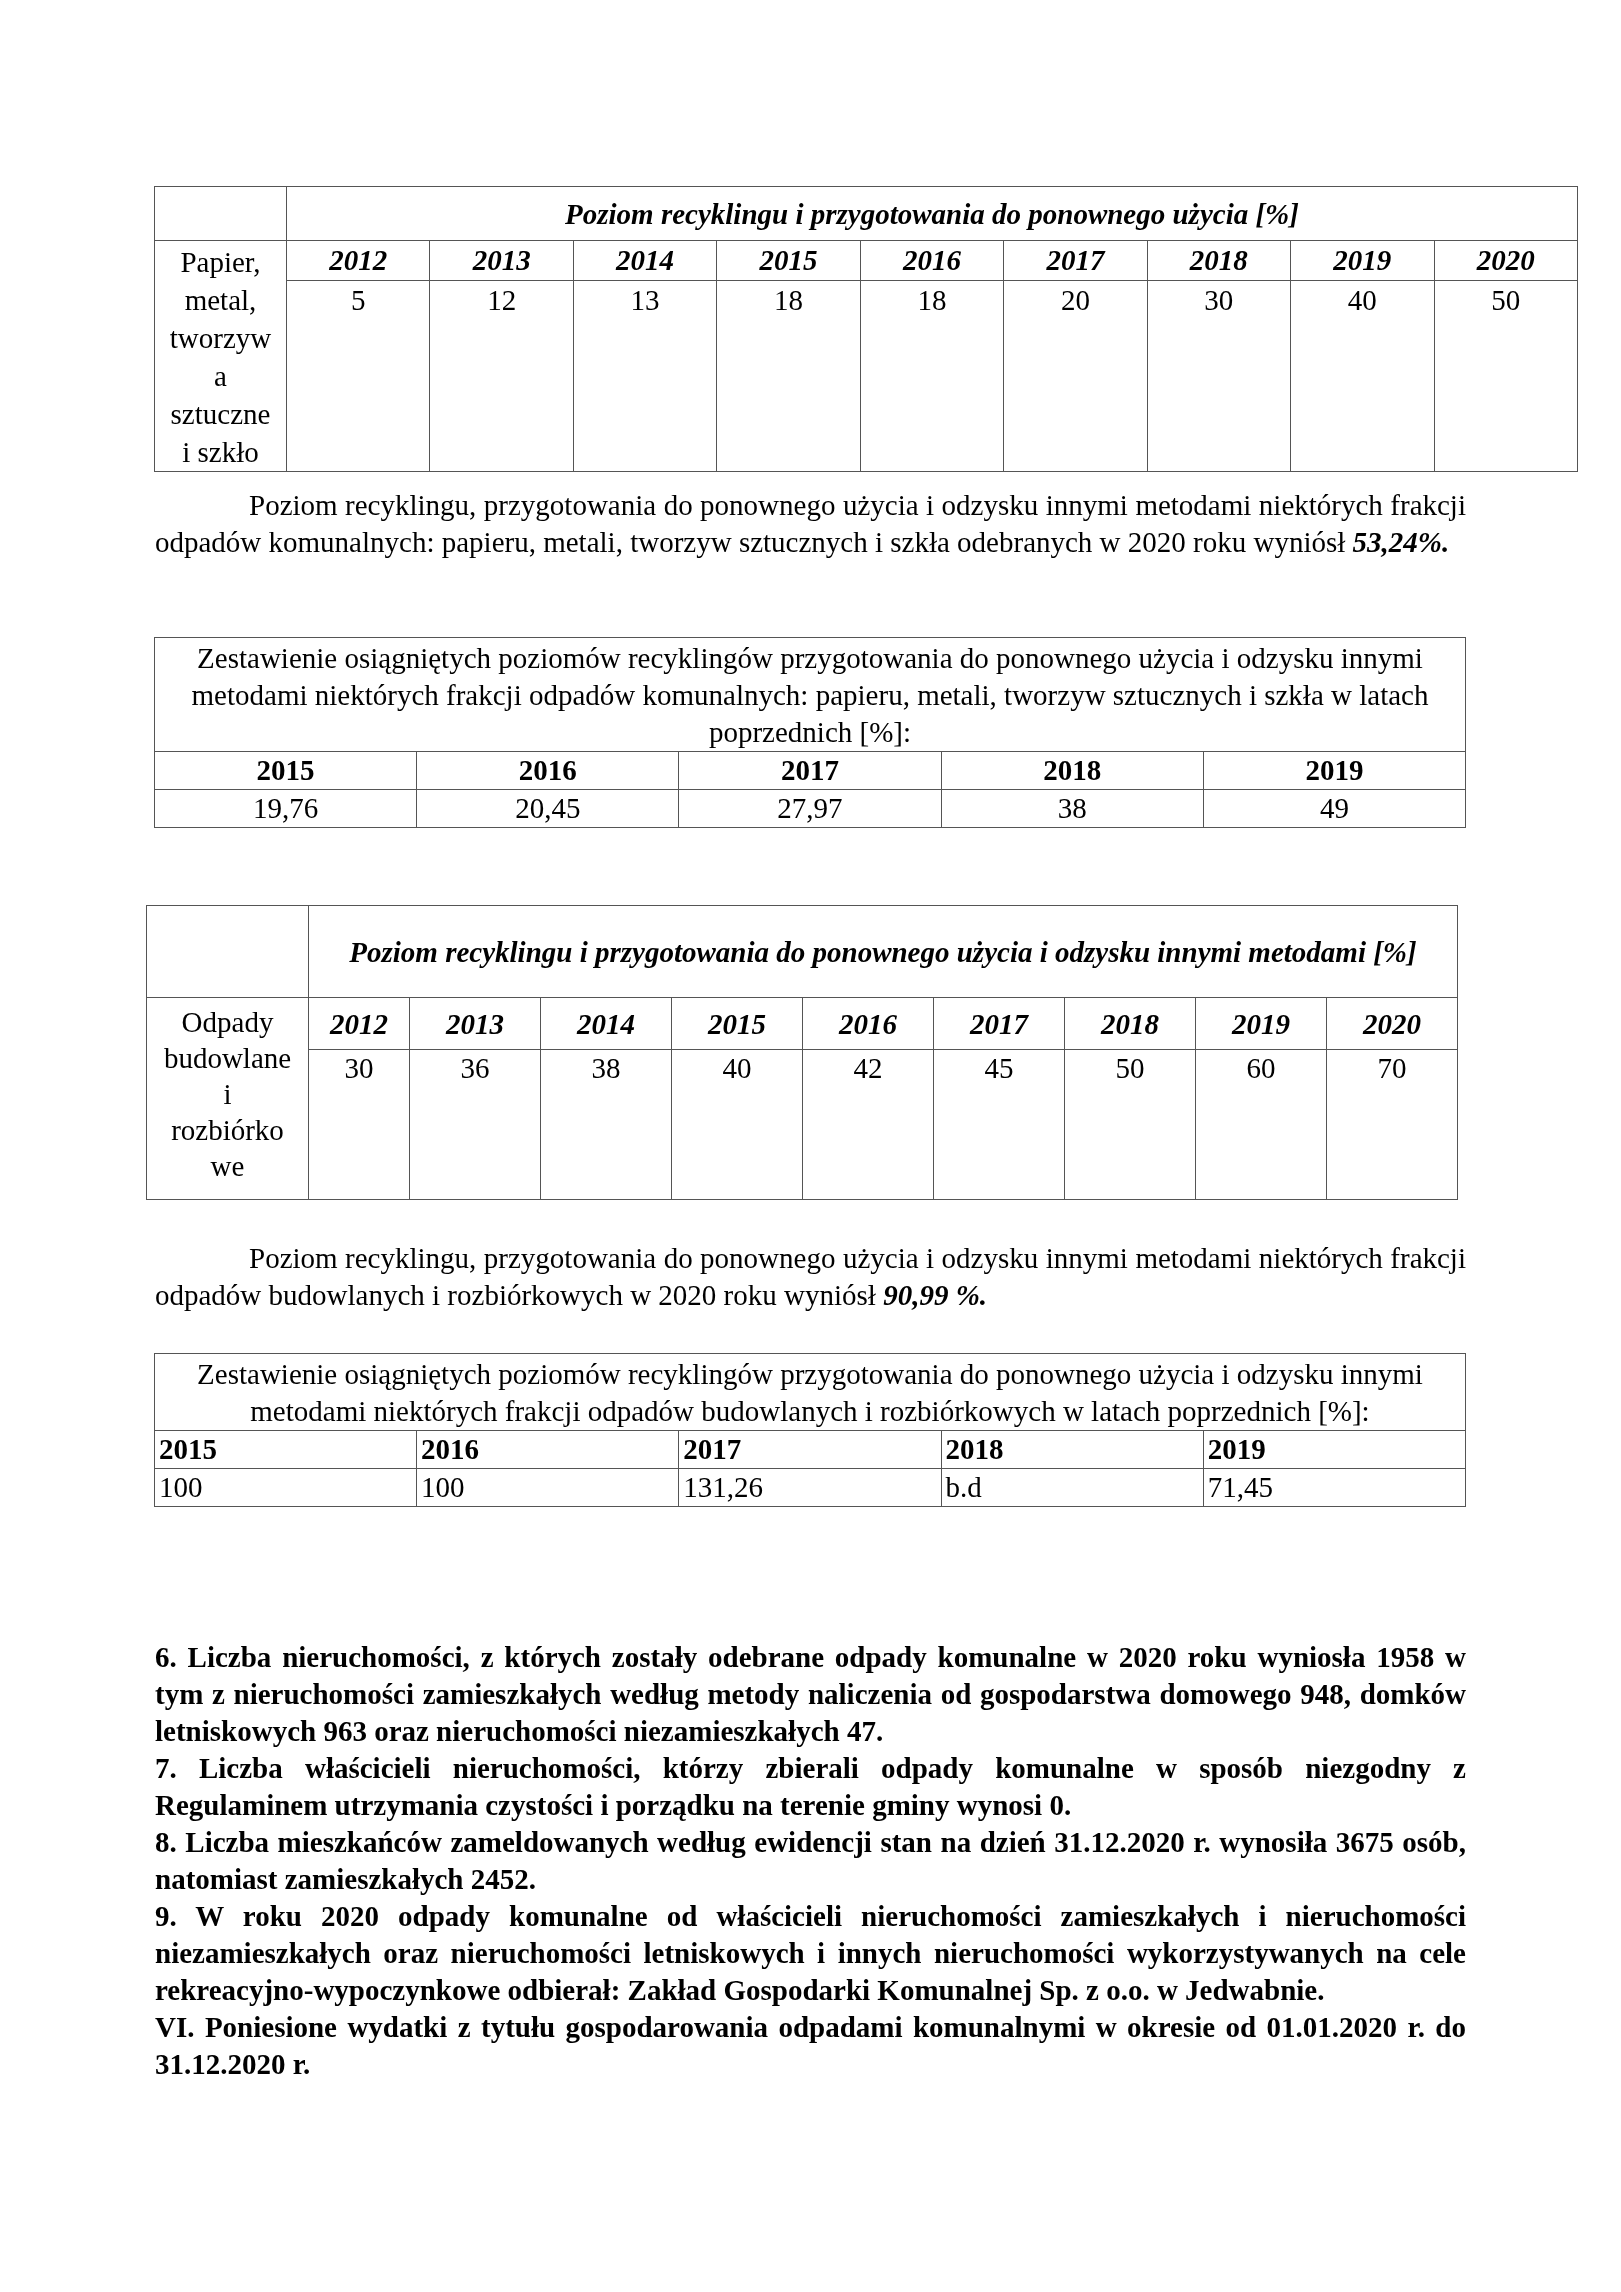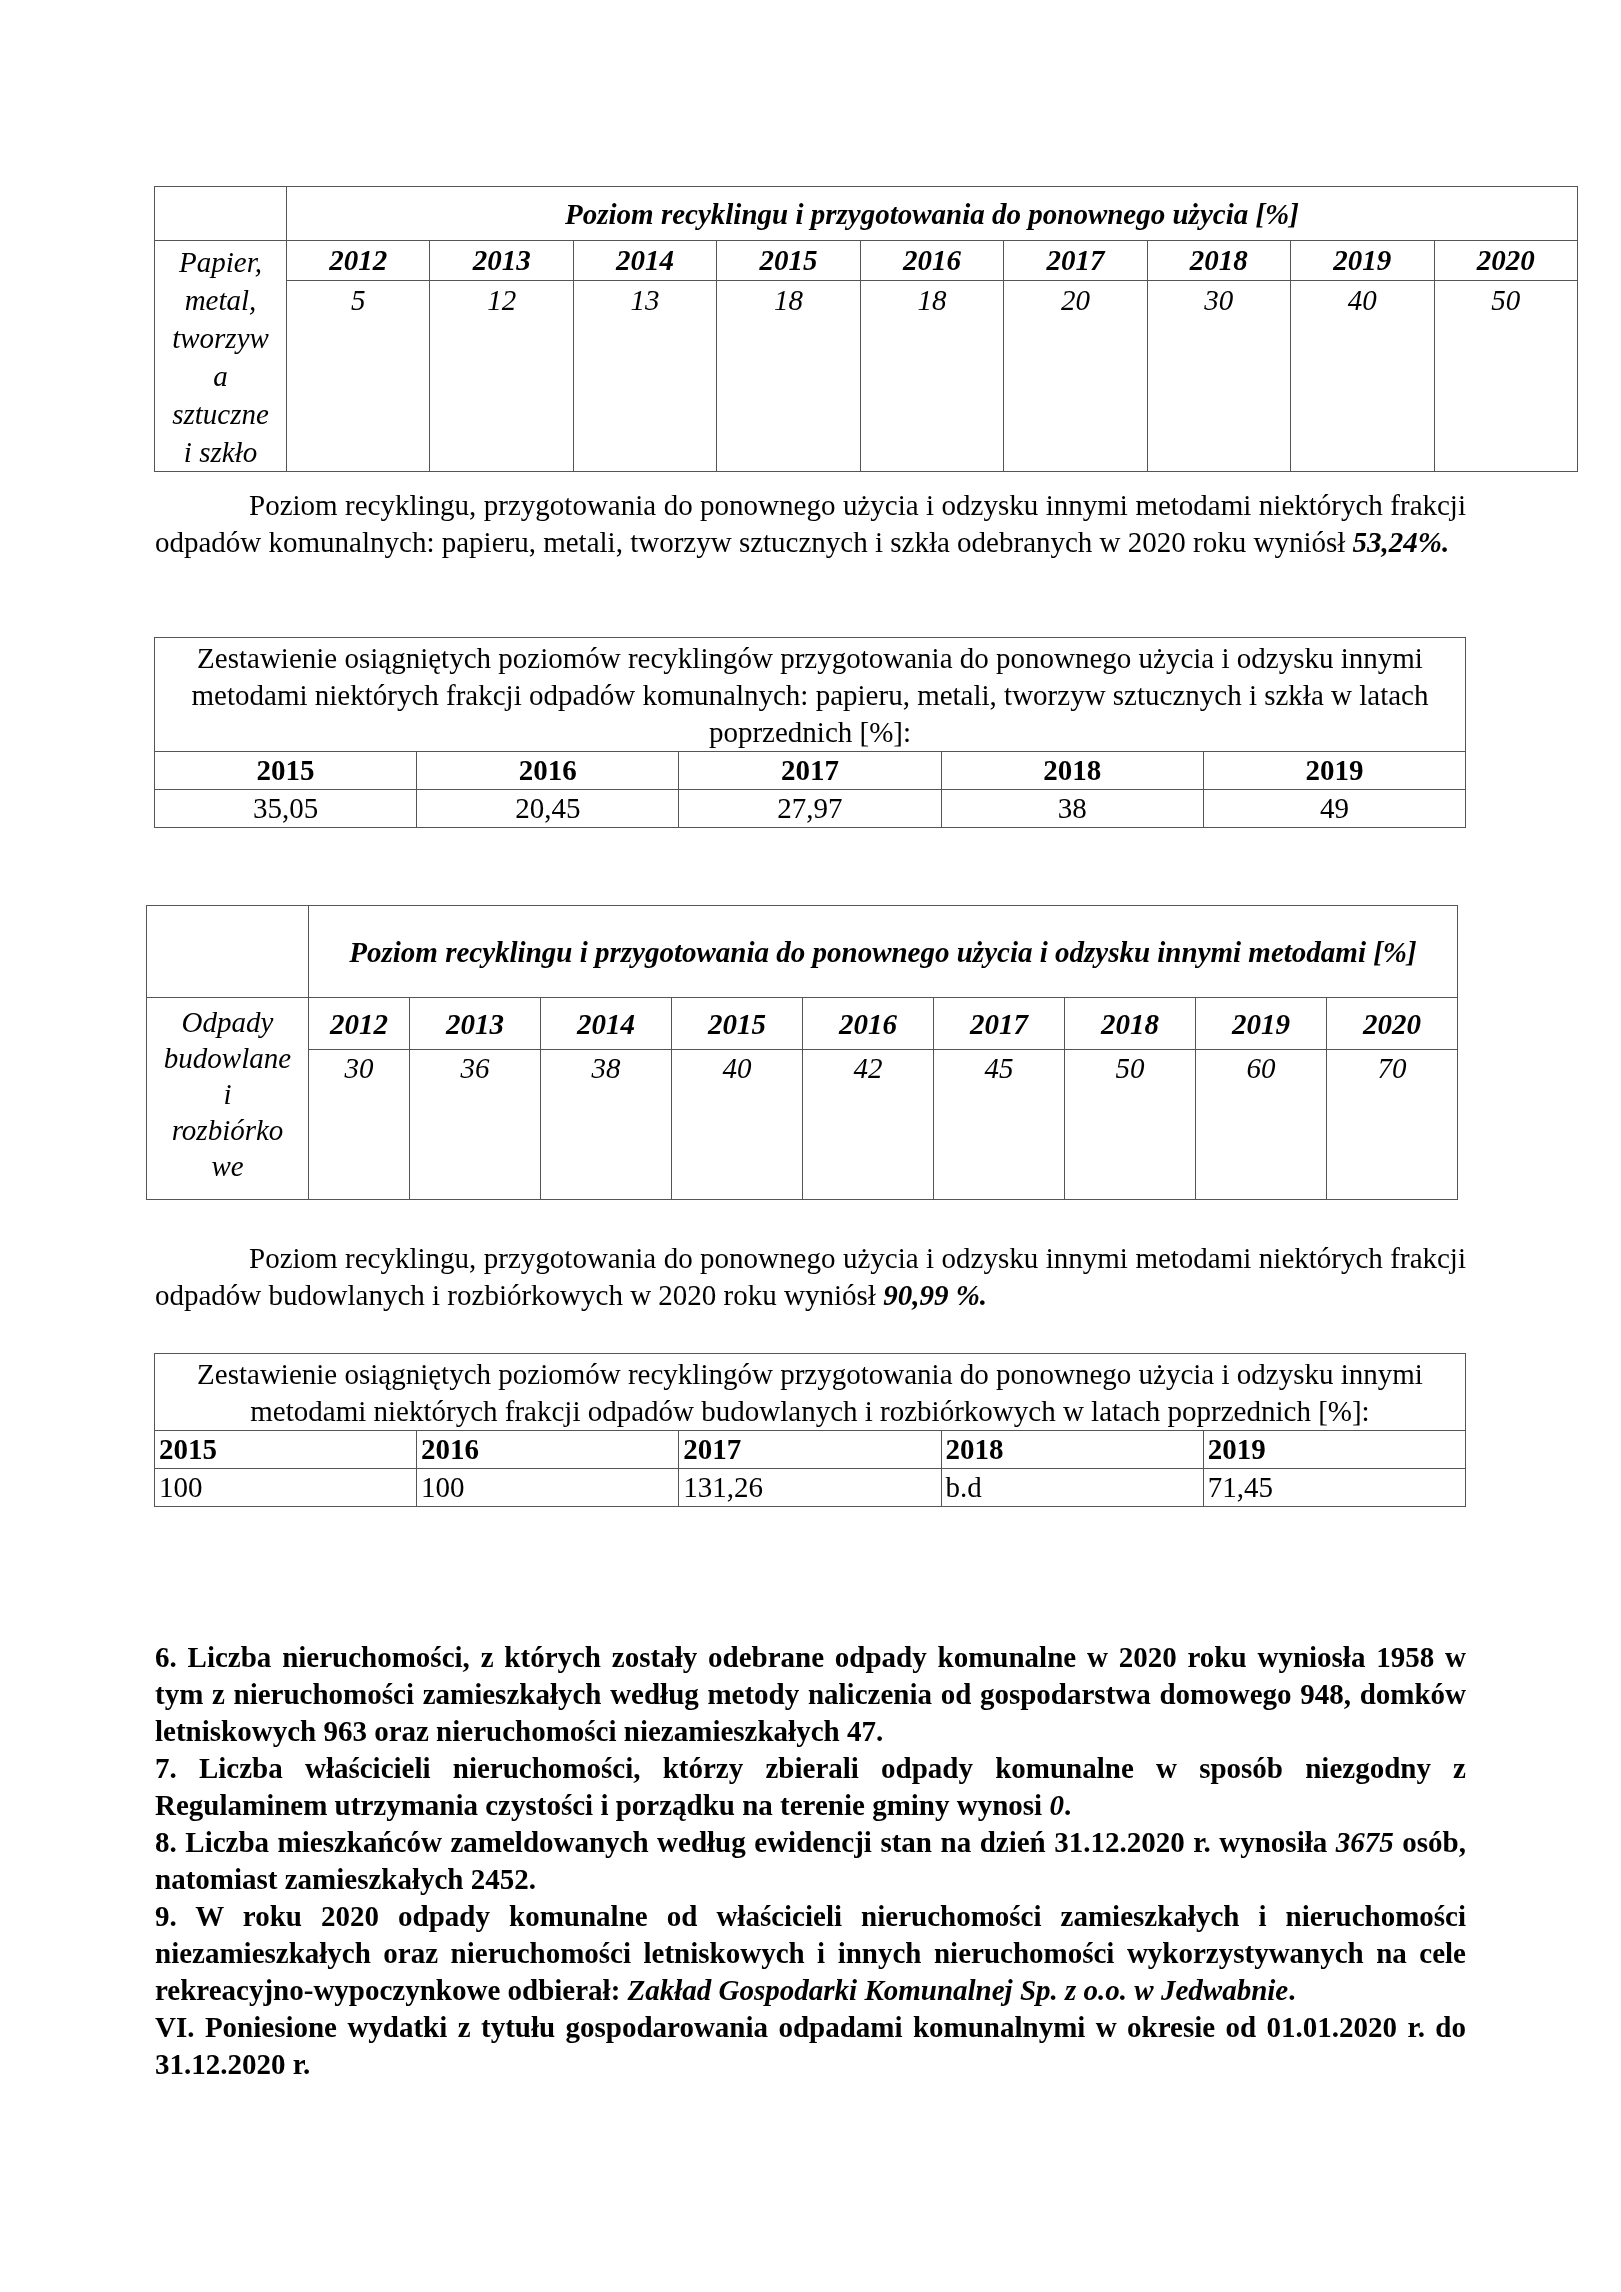--- a/index.html
+++ b/index.html
@@ -8,21 +8,21 @@
     font-family: "Liberation Serif", "DejaVu Serif", serif;
     color: #000;
   }
   .abs { position: absolute; }
   table { border-collapse: collapse; table-layout: fixed; }
   td { border: 1.5px solid #555; padding: 0; vertical-align: top; text-align: center; }
 
   
   #t1 { left: 154px; top: 154px; width: 1424px; margin-top: 32px; }
   #t1 td { font-size: 29px; line-height: 38px; }
-  .it { font-style: italic; }
+  .it { }
   .bi { font-style: italic; font-weight: bold; }
   .b { font-weight: bold; }
 
   .para {
     left: 155px; width: 1311px; font-size: 29px; line-height: 37px; text-align: justify;
   }
   .para .indent { display: inline-block; width: 94px; }
 
   
   .sum td { font-size: 29px; line-height: 37px; }
@@ -98,21 +98,21 @@
     <td colspan="5">Zestawienie osiągniętych poziomów recyklingów przygotowania do ponownego użycia i odzysku innymi metodami niektórych frakcji odpadów komunalnych: papieru, metali, tworzyw sztucznych i szkła w latach poprzednich [%]:</td>
   </tr>
   <tr>
     <td class="b">2015</td>
     <td class="b">2016</td>
     <td class="b">2017</td>
     <td class="b">2018</td>
     <td class="b">2019</td>
   </tr>
   <tr>
-    <td>35,05</td>
+    <td>19,76</td>
     <td>20,45</td>
     <td>27,97</td>
     <td>38</td>
     <td>49</td>
   </tr>
 </tbody>
   </table>
 
 <table id="t3" class="abs">
   <colgroup>

